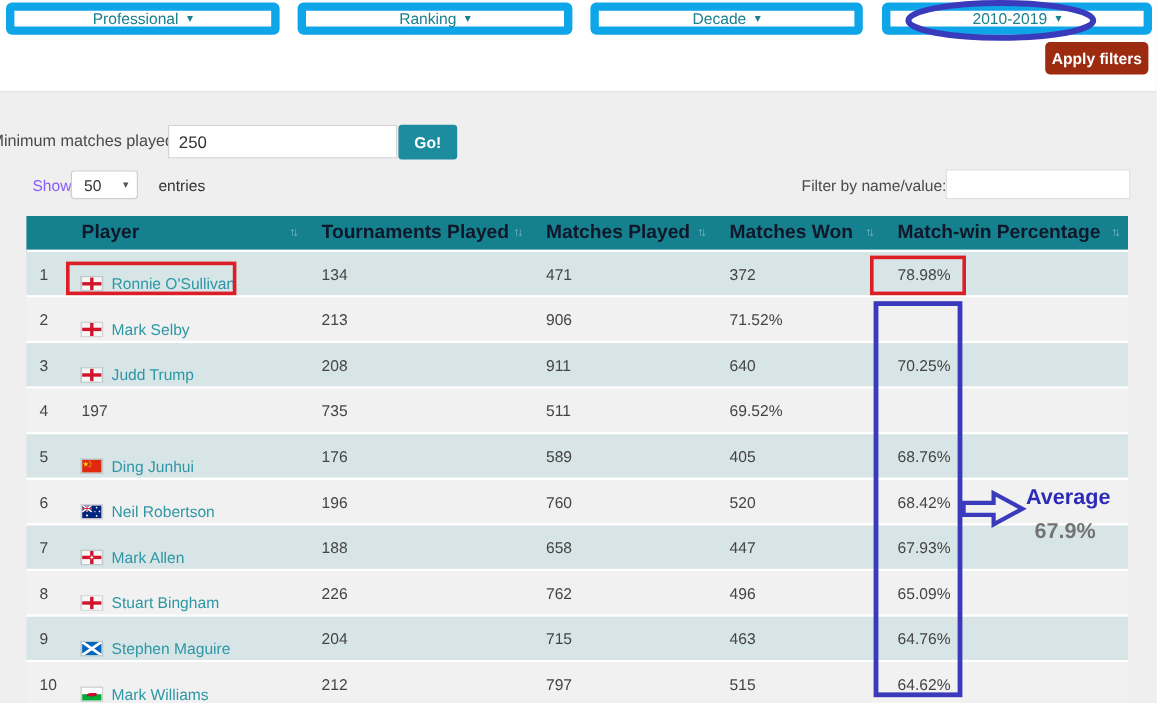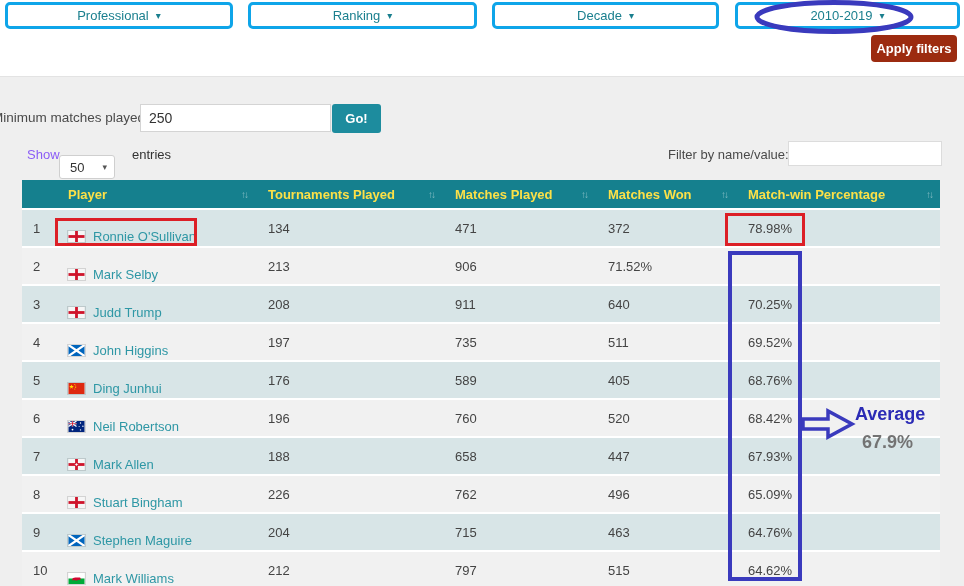--- a/index.html
+++ b/index.html
@@ -6,21 +6,21 @@
   html,body { width:964px; height:586px; }
   body {
     position:relative; overflow:hidden; background:#ffffff;
     font-family:"Liberation Sans", sans-serif; color:#444;
   }
   .gray-band { position:absolute; left:0; top:76px; width:964px; height:510px;
     background:#efefef; border-top:1px solid #e3e3e3; }
 
   
   .filter-dd { position:absolute; top:2px; height:27px; background:#fff;
-    border:3px solid #0ea5e9; border-radius:5px; color:#1a7f8e;
+    border:7px solid #0ea5e9; border-radius:5px; color:#1a7f8e;
     font-size:13px; font-weight:500; display:flex; align-items:center;
     justify-content:center; gap:7px; cursor:pointer; }
   .filter-dd .caret { font-size:10px; line-height:1; }
   .dd-1 { left:5px;   width:228px; }
   .dd-2 { left:248px; width:229px; }
   .dd-3 { left:492px; width:227px; }
   .dd-4 { left:735px; width:225px; }
 
   .apply-btn { position:absolute; left:871px; top:35px; width:86px; height:27px;
     background:#9c2b10; color:#fff; font-size:13px; font-weight:bold;
@@ -33,35 +33,35 @@
     padding:0 8px; font-family:"Liberation Sans",sans-serif; }
   .go-btn { position:absolute; left:332px; top:104px; width:49px; height:29px;
     background:#1d8c9e; color:#fff; font-size:13px; font-weight:bold;
     border:none; border-radius:3px; cursor:pointer; }
 
   
   .show-label { position:absolute; left:27px; top:147px; font-size:13px; color:#8b5cf6; }
   .entries-select { position:absolute; left:59px; top:142px; width:56px; height:24px;
     background:#fff; border:1px solid #cfcfcf; border-radius:3px; font-size:13px;
     color:#333; display:flex; align-items:center; justify-content:space-between;
-    padding:0 7px 0 10px; cursor:pointer;margin-top:13px; }
+    padding:0 7px 0 10px; cursor:pointer; }
   .entries-select .caret { font-size:9px; color:#555; }
   .entries-label { position:absolute; left:132px; top:147px; font-size:13px; color:#333; }
   .filterbox-label { position:absolute; left:668px; top:147px; font-size:13px; color:#4a4a4a; }
   .filterbox-input { position:absolute; left:788px; top:141px; width:154px; height:25px;
     background:#fff; border:1px solid #dcdcdc; font-size:13px; padding:0 6px;
     font-family:"Liberation Sans",sans-serif; }
 
   
   .table { position:absolute; left:22px; top:180px; width:918px; }
   .tr, .thead { display:grid; grid-template-columns:33px 200px 187px 153px 140px 205px; }
   .thead { background:#15808e; height:30px; border-bottom:2px solid #fff; }
   .th { display:flex; align-items:center; justify-content:space-between;
     padding:0 8px 0 13px; cursor:pointer; }
-  .th .lbl { color:#fde047; font-size:13px; font-weight:600; white-space:nowrap; }
+  .th .lbl { color:#0f172a; font-size:16px; font-weight:600; white-space:nowrap; }
   .th .sort { color:rgba(255,255,255,.45); font-size:10px; letter-spacing:-2px; }
   .tr { height:38px; border-bottom:2px solid #fff; }
   .tr.odd  { background:#d8e5e7; }
   .tr.even { background:#f1f1f1; }
   .td { display:flex; align-items:center; padding-left:13px; font-size:13px; color:#444; }
   .td.rank { padding-left:11px; }
   .td.player { gap:8px;margin-top:17px; }
   .pname { color:#2e97a5; text-decoration:none; cursor:pointer; }
   .flag { width:17px; height:11px; display:inline-block; flex:none;
     box-shadow:0 0 0 1px rgba(0,0,0,.12); }
@@ -227,28 +227,20 @@
       <a class="pname">Judd Trump</a>
     </div>
     <div class="td">208</div>
     <div class="td">911</div>
     <div class="td">640</div>
     <div class="td">70.25%</div>
   </div>
 
   <div class="tr even">
     <div class="td rank">4</div>
-    <div class="td player">
-      <span class="flag">
-          <svg>
-            <use href="#flag-scotland"></use>
-          </svg>
-        </span>
-      <a class="pname">John Higgins</a>
-    </div>
     <div class="td">197</div>
     <div class="td">735</div>
     <div class="td">511</div>
     <div class="td">69.52%</div>
   </div>
 
   <div class="tr odd">
     <div class="td rank">5</div>
     <div class="td player">
       <span class="flag">

